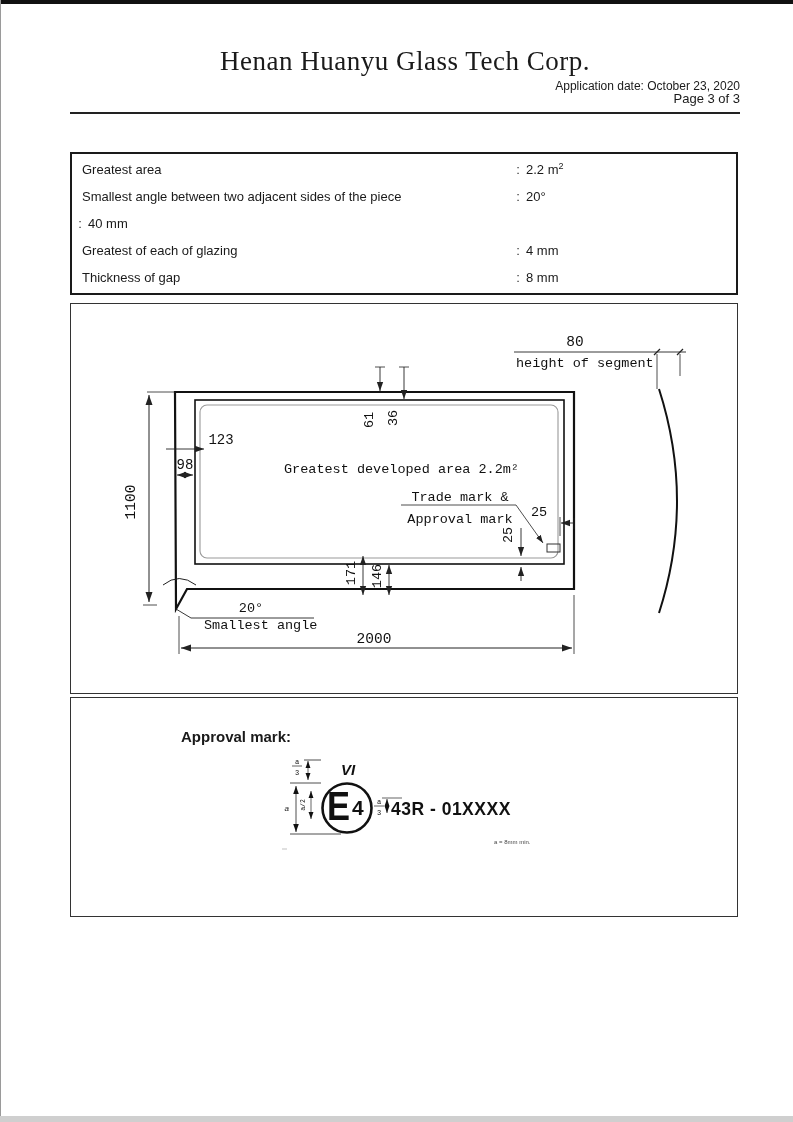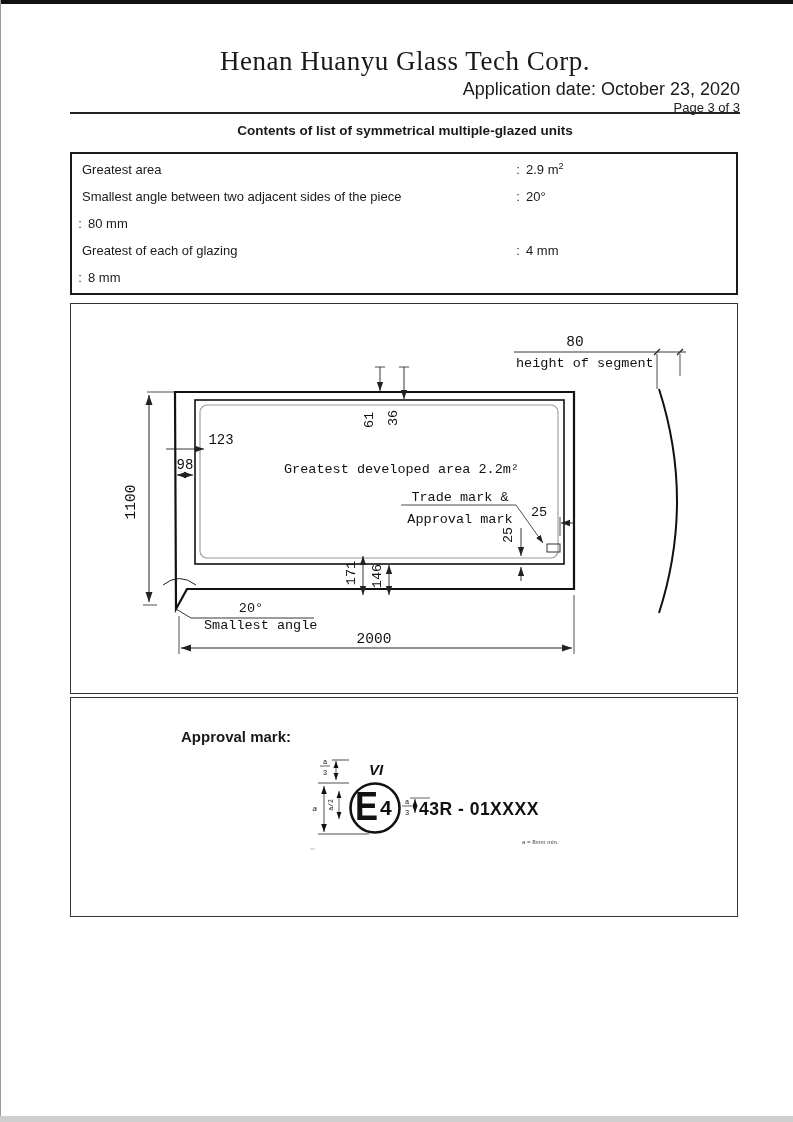--- a/index.html
+++ b/index.html
@@ -4,78 +4,78 @@
 <style>
   html,body{margin:0;padding:0;background:#fff;}
   .page{position:relative;width:793px;height:1122px;background:#fff;overflow:hidden;
         font-family:"Liberation Sans",sans-serif;color:#1a1a1a;}
   .topbar{position:absolute;left:0;top:0;width:793px;height:4px;background:#111;}
   .leftedge{position:absolute;left:0;top:0;width:1px;height:1122px;background:#9a9a9a;}
   .bottombar{position:absolute;left:0;top:1116px;width:793px;height:6px;background:#cfcfcf;}
   .title{position:absolute;left:70px;top:46px;width:670px;text-align:center;
          font-family:"Liberation Serif",serif;font-size:27px;letter-spacing:.5px;}
   .meta-left{position:absolute;left:105px;top:79px;font-size:13px;}
-  .meta-right{position:absolute;right:53px;top:79px;font-size:18px;text-align:right;}
-  .page-num{position:absolute;right:53px;top:100px;font-size:13px;text-align:right;}
+  .meta-right{position:absolute;right:53px;top:79px;font-size:12px;text-align:right;}
+  .page-num{position:absolute;right:53px;top:91px;font-size:13px;text-align:right;}
   .rule{position:absolute;left:70px;top:112px;width:670px;height:2px;background:#222;}
   .section-heading{position:absolute;left:70px;top:123px;width:670px;text-align:center;
                    font-size:13.5px;font-weight:bold;}
   .spec-table{position:absolute;left:70px;top:152px;width:668px;height:143px;
               border:2px solid #1a1a1a;background:#fff;display:flex;flex-direction:column;
               justify-content:flex-start;padding:2px 0;box-sizing:border-box;}
   .spec-row{display:flex;align-items:center;font-size:13px;height:27px;}
   .spec-label{width:428px;padding-left:10px;}
   .spec-colon{width:16px;text-align:center;color:#333;}
   .spec-value{flex:1;}
   .spec-value sup{font-size:9px;}
   .diagram-box{position:absolute;left:70px;top:303px;width:668px;height:391px;
                border:1.5px solid #333;box-sizing:border-box;background:#fff;}
   .approval-box{position:absolute;left:70px;top:697px;width:668px;height:220px;
-                border:1.5px solid #333;box-sizing:border-box;background:#fff;padding-left:28px;}
+                border:1.5px solid #333;box-sizing:border-box;background:#fff;}
   .approval-heading{position:absolute;left:110px;top:30px;font-size:15px;font-weight:bold;}
   svg{display:block;}
   .cad{font-family:"Liberation Mono",monospace;fill:#111;}
   .ln{stroke:#222;fill:none;}
   .thick{stroke:#111;fill:none;}
 </style>
 </head>
 <body>
 
 <div class="page">
   <div class="topbar"></div>
   <div class="leftedge"></div>
   <div class="bottombar"></div>
 
   <div class="title">Henan Huanyu Glass Tech Corp.</div>
   <div class="meta-right">Application date: October 23, 2020</div>
   <div class="page-num">Page 3 of 3</div>
   <div class="rule"></div>
-  <div class="section-heading">Contents of list of symmetrical multiple-glazed units</div>
 
   <div class="spec-table">
     <div class="spec-row">
       <span class="spec-label">Greatest area</span>
       <span class="spec-colon">:</span>
-      <span class="spec-value"><span>2.9 m</span><sup>2</sup></span>
+      <span class="spec-value"><span>2.2 m</span><sup>2</sup></span>
     </div>
     <div class="spec-row">
       <span class="spec-label">Smallest angle between two adjacent sides of the piece</span>
       <span class="spec-colon">:</span>
       <span class="spec-value"><span>20°</span></span>
     </div>
     <div class="spec-row">
       <span class="spec-colon">:</span>
-      <span class="spec-value"><span>80 mm</span></span>
+      <span class="spec-value"><span>40 mm</span></span>
     </div>
     <div class="spec-row">
       <span class="spec-label">Greatest of each of glazing</span>
       <span class="spec-colon">:</span>
       <span class="spec-value"><span>4 mm</span></span>
     </div>
     <div class="spec-row">
+      <span class="spec-label">Thickness of gap</span>
       <span class="spec-colon">:</span>
       <span class="spec-value"><span>8 mm</span></span>
     </div>
   </div>
 
   <div class="diagram-box">
     <svg width="665" height="388" viewBox="0 0 665 388">
       <defs>
         <marker id="arr" viewBox="0 0 10 10" refX="10" refY="5" markerWidth="10" markerHeight="10" orient="auto">
           <path d="M0,1.5 L10,5 L0,8.5 Z" fill="#222"></path>

